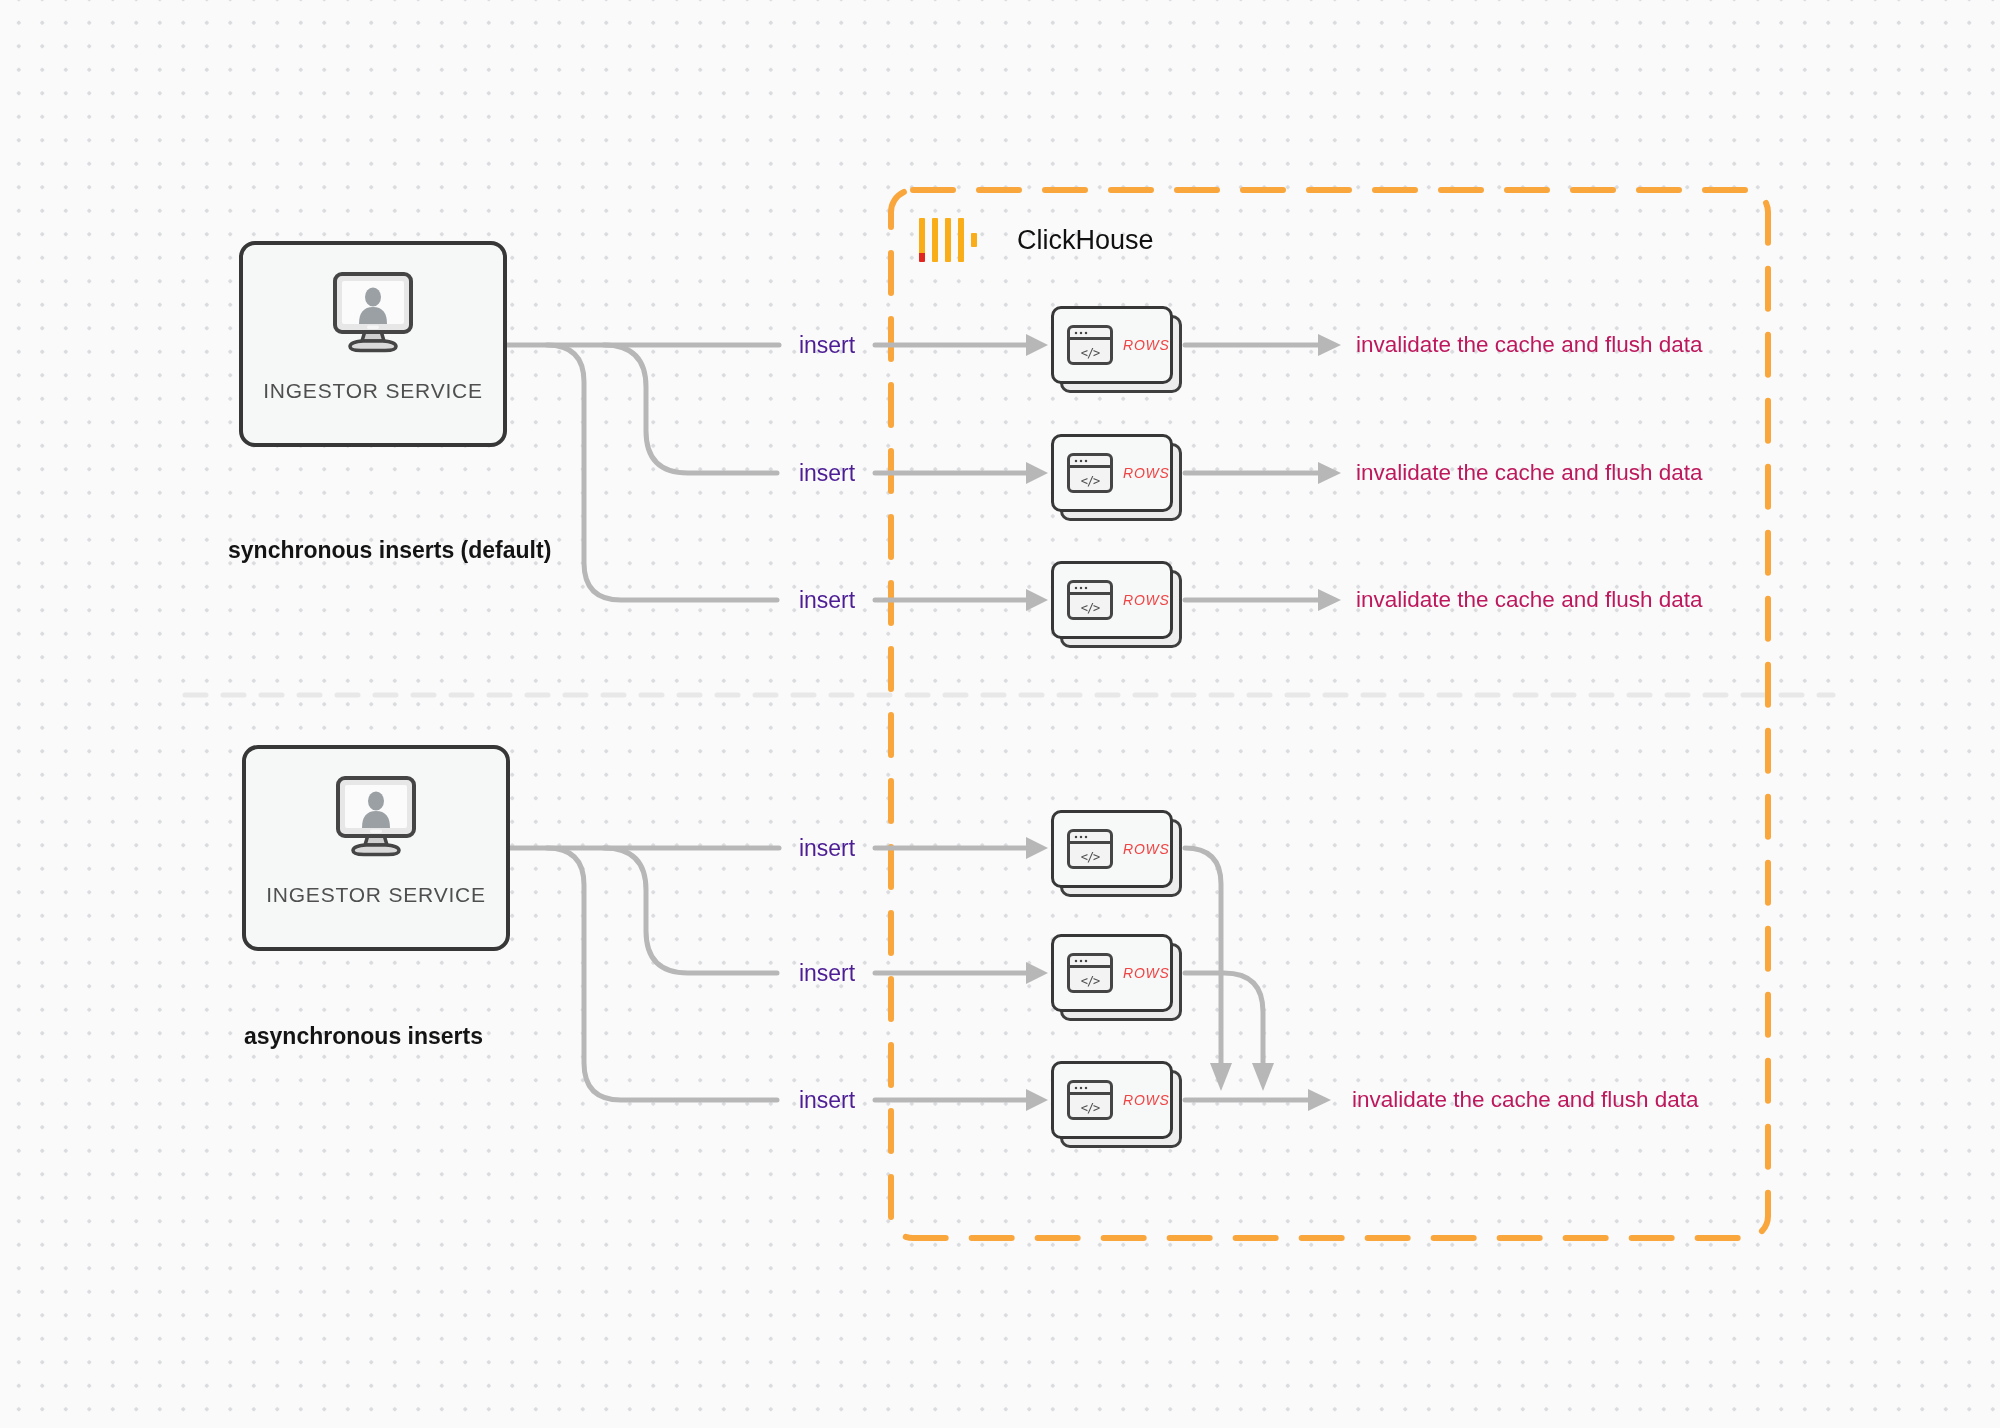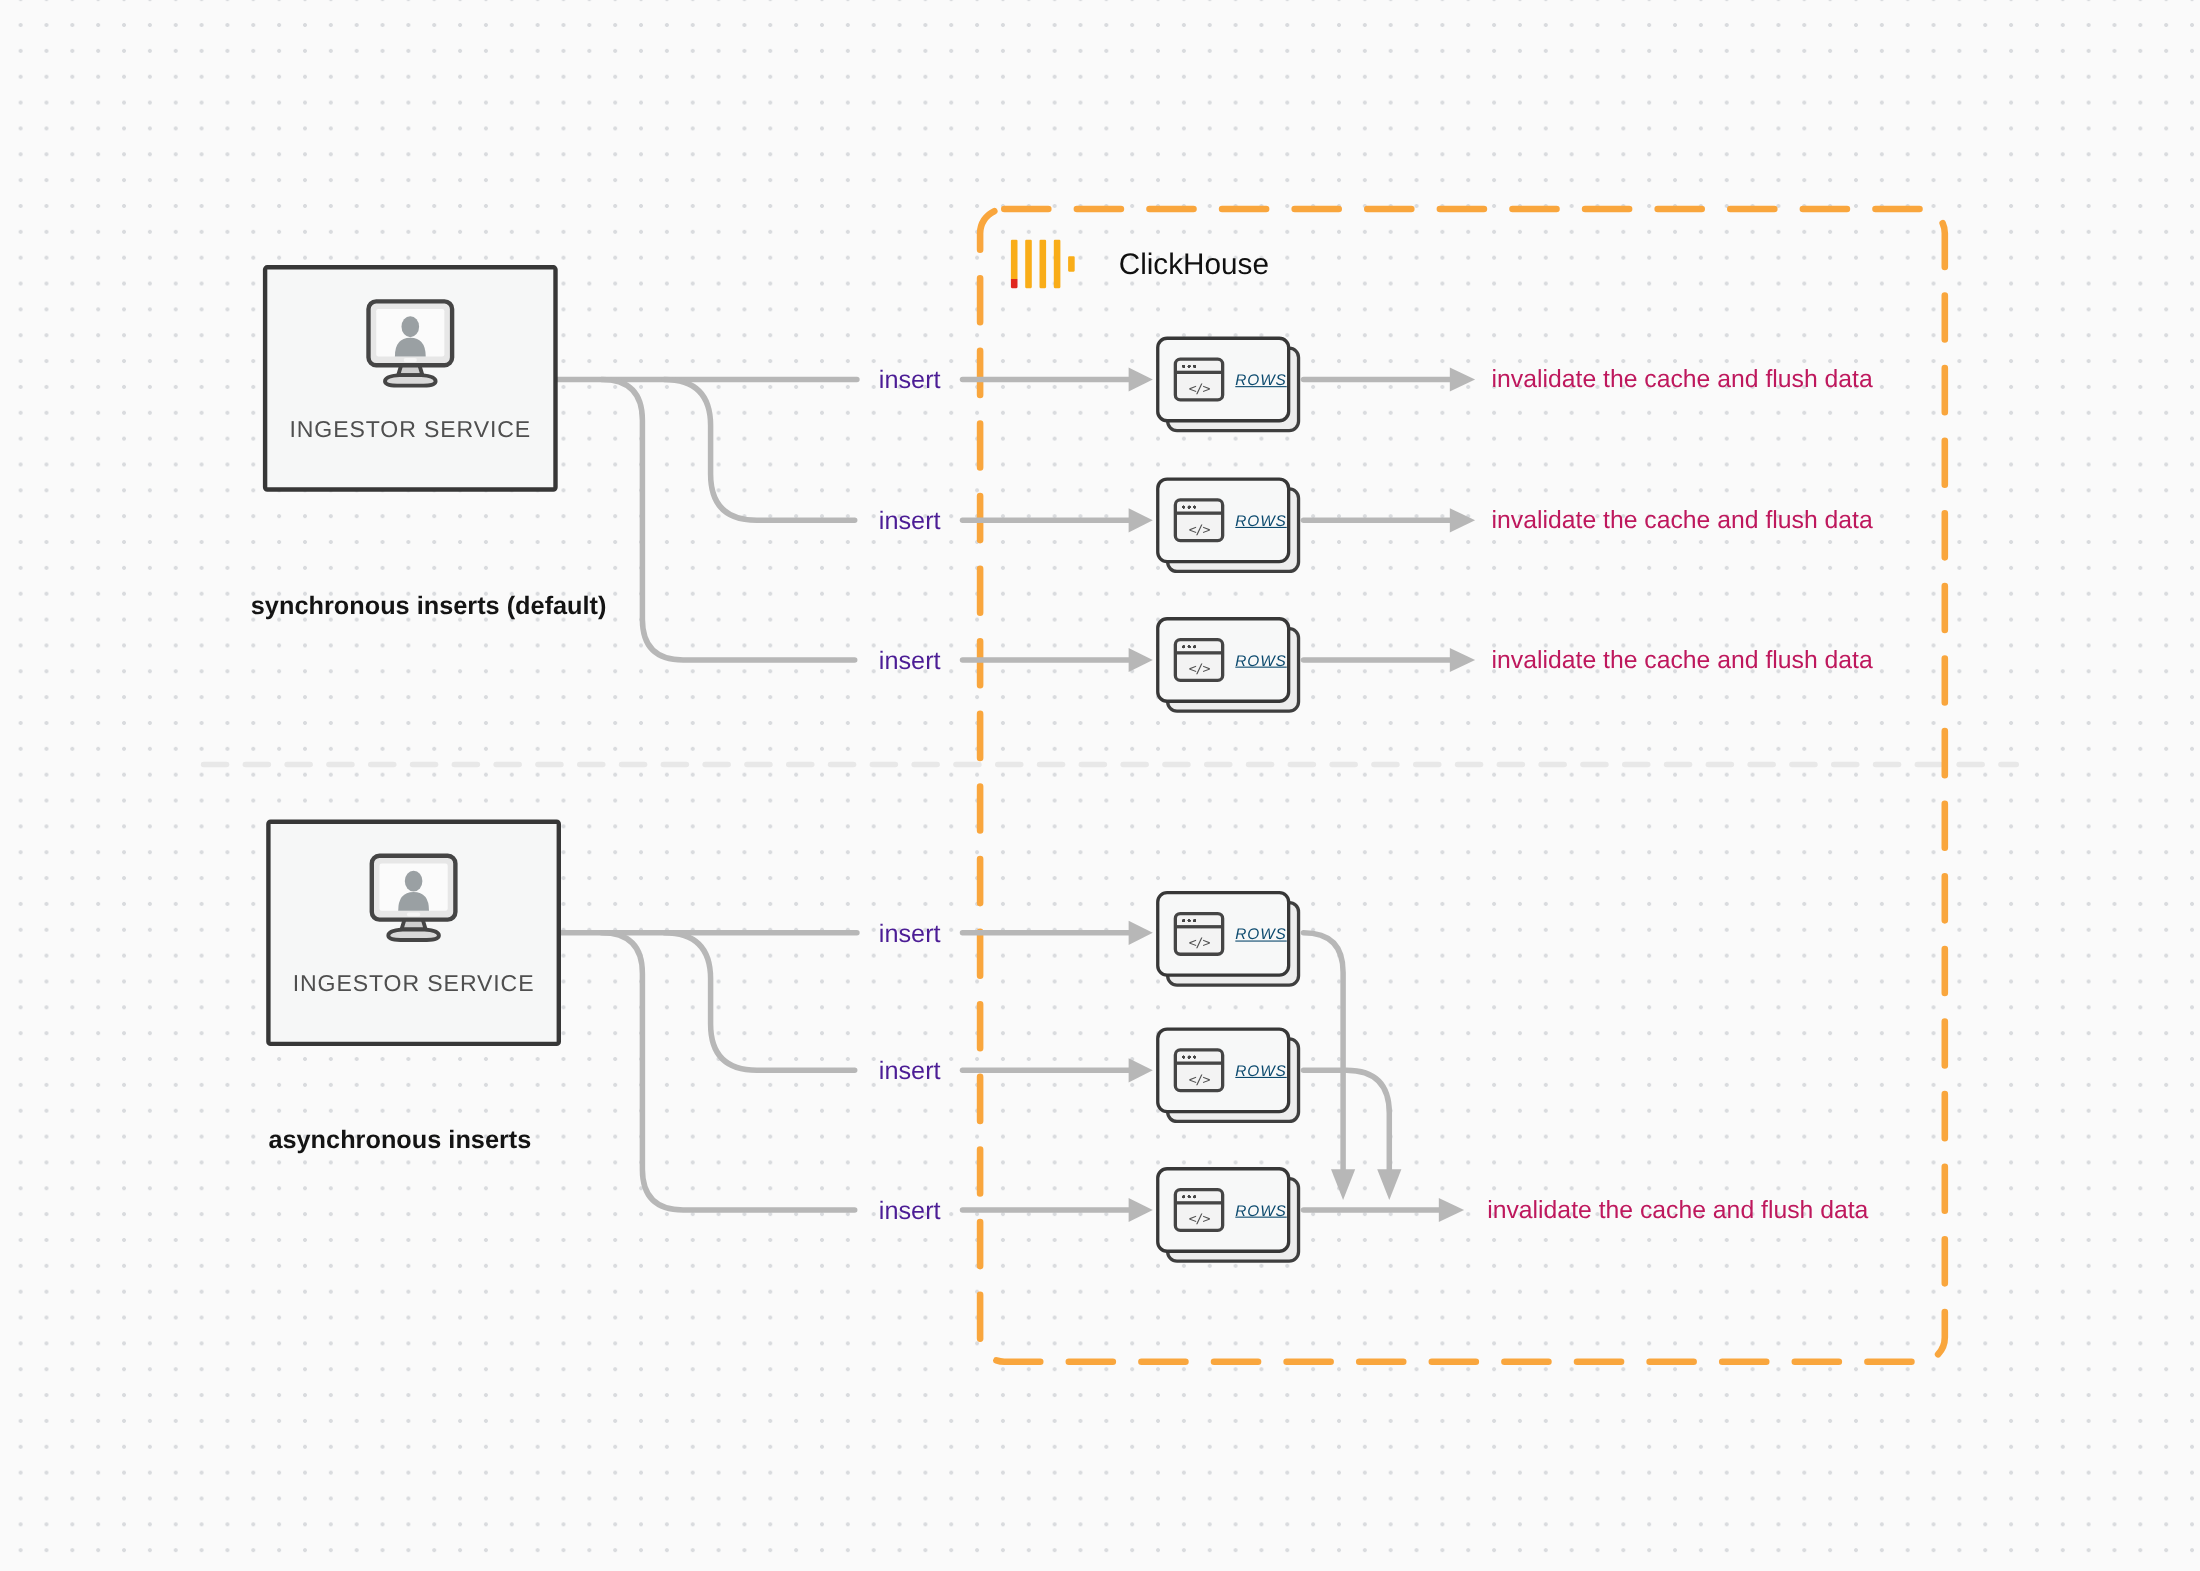--- a/index.html
+++ b/index.html
@@ -10,21 +10,21 @@
     background-image:radial-gradient(circle,#d9dbde 1.7px,transparent 2px);
     background-size:23.5px 23.5px;
     background-position:7px 11px;
     position:relative;
   }
   svg.overlay{position:absolute;left:0;top:0;pointer-events:none;}
 
   
   .ingestor-box{
     position:absolute;width:268px;height:206px;box-sizing:border-box;
-    background:#f6f7f7;border:4px solid #373737;border-radius:4px;
+    background:#f6f7f7;border:4px solid #373737;border-radius:16px;
     display:flex;flex-direction:column;align-items:center;justify-content:flex-start;
     padding-top:24px;
   }
   .ingestor-label{
     margin-top:14px;font-size:21px;color:#4f4f4f;letter-spacing:.8px;white-space:nowrap;
   }
 
   
   .section-title{
     position:absolute;font-size:23px;font-weight:700;color:#141414;white-space:nowrap;
@@ -61,21 +61,21 @@
       radial-gradient(circle,#454545 1.4px,transparent 1.6px);
     background-repeat:no-repeat;
     background-size:4px 4px;
     background-position:4px 2.5px,9px 2.5px,14px 2.5px;
   }
   .win-body{
     height:25px;display:flex;align-items:center;justify-content:center;
     font-family:"DejaVu Sans Mono",monospace;font-size:12px;color:#4f4f4f;letter-spacing:-1px;
   }
   .rows-label{
-    font-size:14px;font-style:italic;color:#0c4a6e;letter-spacing:.8px;white-space:nowrap;text-decoration:underline;
+    font-size:14px;font-style:italic;color:#ef4444;letter-spacing:.8px;white-space:nowrap;
   }
 
   
   .ch-logo{position:absolute;left:919px;top:217px;display:flex;align-items:center;height:46px;}
   .ch-bar{width:6px;height:44px;border-radius:1px;background:#f9ad18;margin-right:7px;flex:0 0 auto;}
   .ch-bar.red{background:linear-gradient(#f9ad18 80%,#e0261e 80%);}
   .ch-nub{width:6px;height:14px;border-radius:1px;background:#f9ad18;flex:0 0 auto;}
   .ch-name{margin-left:40px;font-size:27px;font-weight:500;color:#101010;white-space:nowrap;}
 </style>
 </head>

